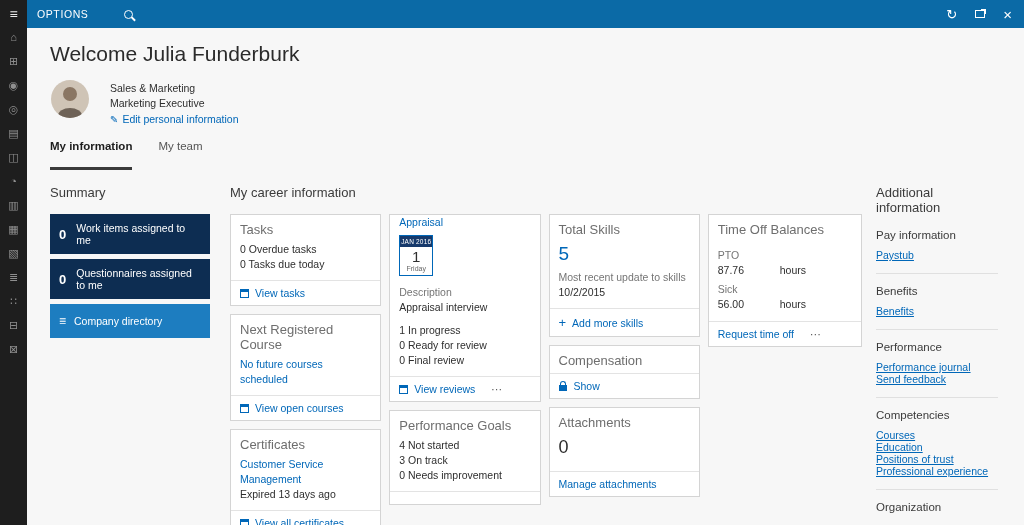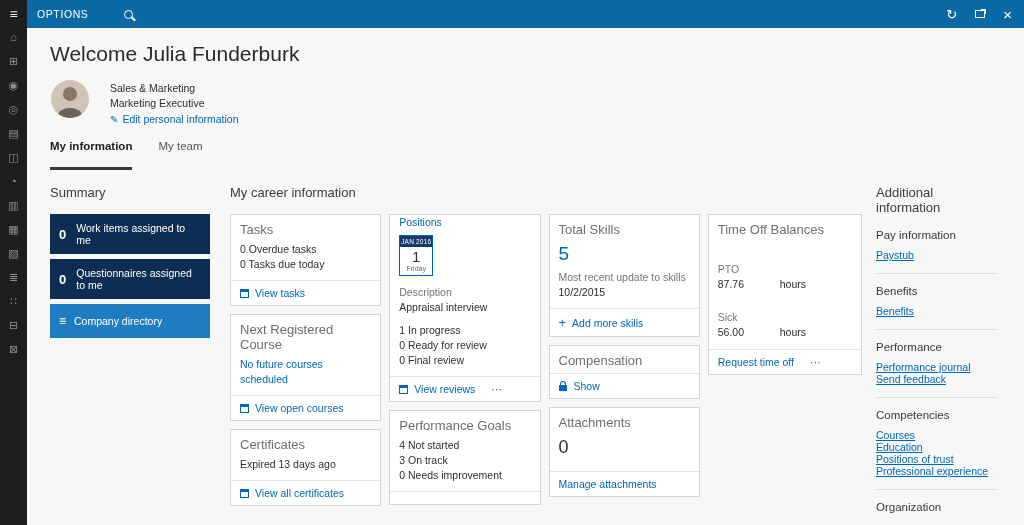--- a/index.html
+++ b/index.html
@@ -78,21 +78,21 @@
 
   .cal { width: 34px; border: 1px solid #0067b8; text-align: center; margin: 5px 0 9px; background: #fff; }
   .cal-head { background: #16396b; color: #fff; font-size: 6.5px; padding: 2px 0; letter-spacing: 0.2px; }
   .cal-day { font-size: 15px; color: #2e2e2e; padding-top: 1px; }
   .cal-week { font-size: 7px; color: #666; padding-bottom: 3px; }
 
   .big-num { font-size: 19px; color: #0067b8; line-height: 24px; margin-bottom: 4px; }
   .big-num.darknum { color: #2e2e2e; font-size: 18px; }
   .stats { margin-top: 8px; }
 
-  .to-label { color: #757575; margin-top: 20px; line-height: 14px; }
+  .to-label { color: #757575; margin-top: 6px; line-height: 14px; }
   .to-row { display: flex; margin: 2px 0 3px; }
   .to-value { width: 62px; color: #2e2e2e; }
   .to-unit { color: #2e2e2e; }
 
   
   .additional { width: 122px; font-size: 10.5px; }
   .add-sec { border-bottom: 1px solid #e0e0e0; padding-bottom: 12px; margin-bottom: 11px; }
   .add-sec.last { border-bottom: none; }
   .add-title { font-size: 11.5px; color: #3b3b3b; margin-bottom: 8px; }
   .add-link { display: block; color: #0067b8; cursor: pointer; text-decoration: underline; }
@@ -198,33 +198,34 @@
                 </div>
                 <div class="card-footer">
                   <span class="mini-cal"></span>
                   <span>View open courses</span>
                 </div>
               </div>
 
               <div class="card">
                 <div class="card-title">Certificates</div>
                 <div class="card-body">
+                  <div class="line link">Customer Service Management</div>
                   <div class="line">Expired 13 days ago</div>
                 </div>
                 <div class="card-footer">
                   <span class="mini-cal"></span>
                   <span>View all certificates</span>
                 </div>
               </div>
             </div>
 
             <div class="ccol">
               <div class="card">
                 <div class="card-body">
-                  <div class="line link">Positions</div>
+                  <div class="line link">Appraisal</div>
                   <div class="cal">
                     <div class="cal-head">JAN 2016</div>
                     <div class="cal-day">1</div>
                     <div class="cal-week">Friday</div>
                   </div>
                   <div class="label-gray">Description</div>
                   <div class="line">Appraisal interview</div>
                   <div class="stats">
                     <div class="line">1 In progress</div>
                     <div class="line">0 Ready for review</div>

